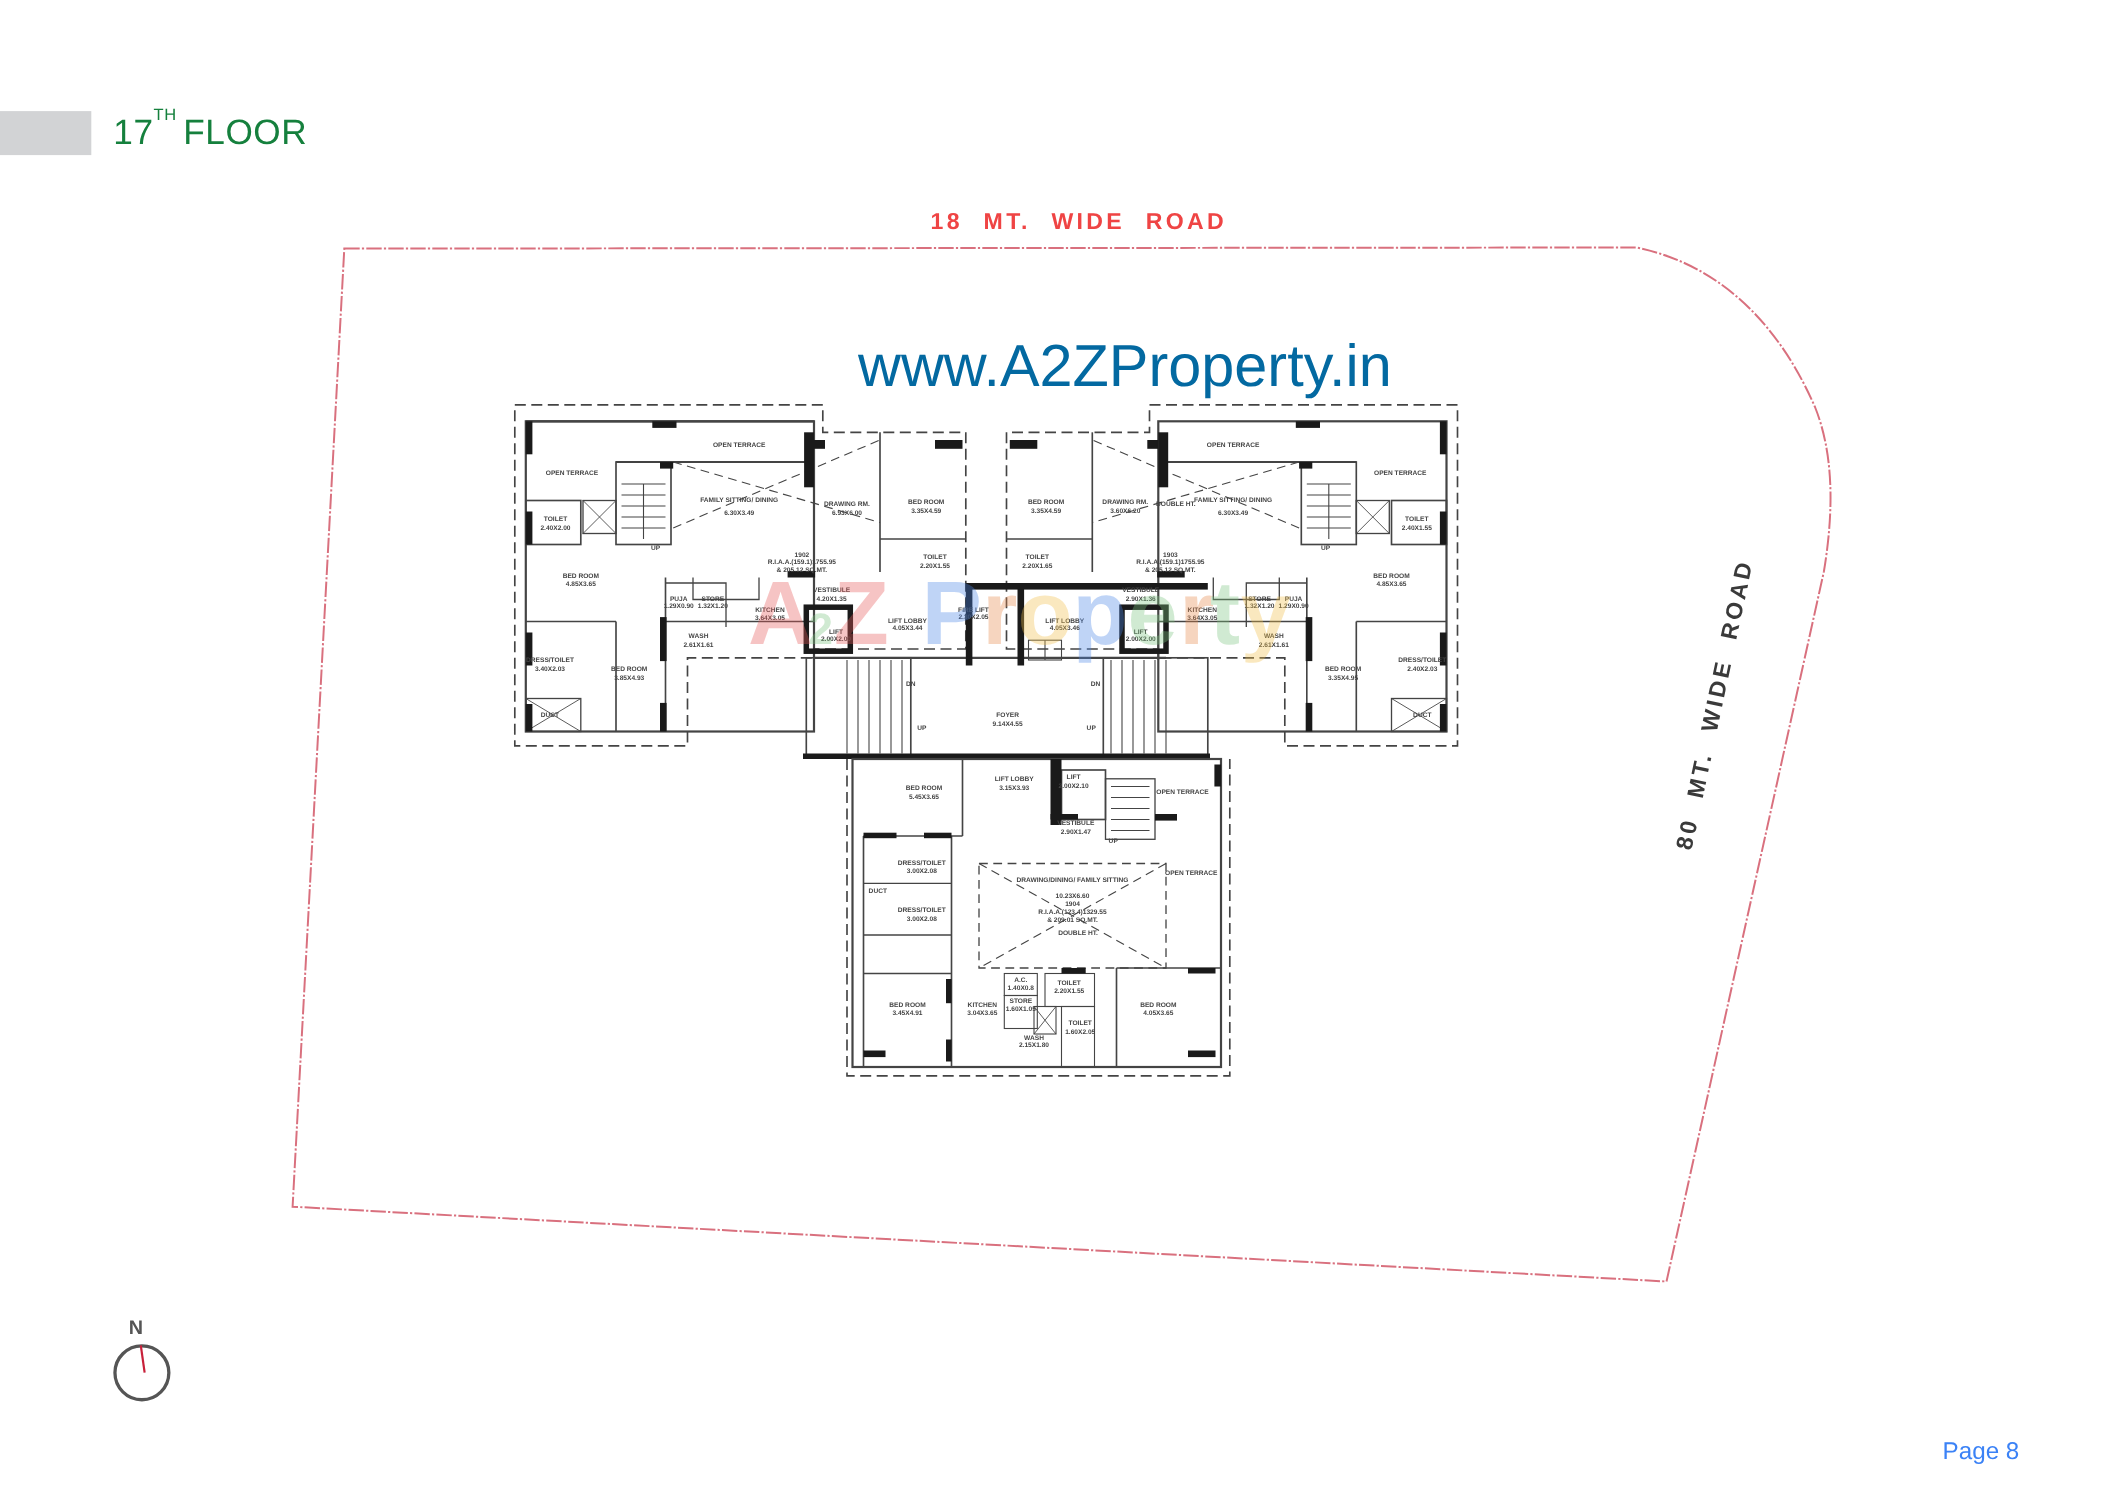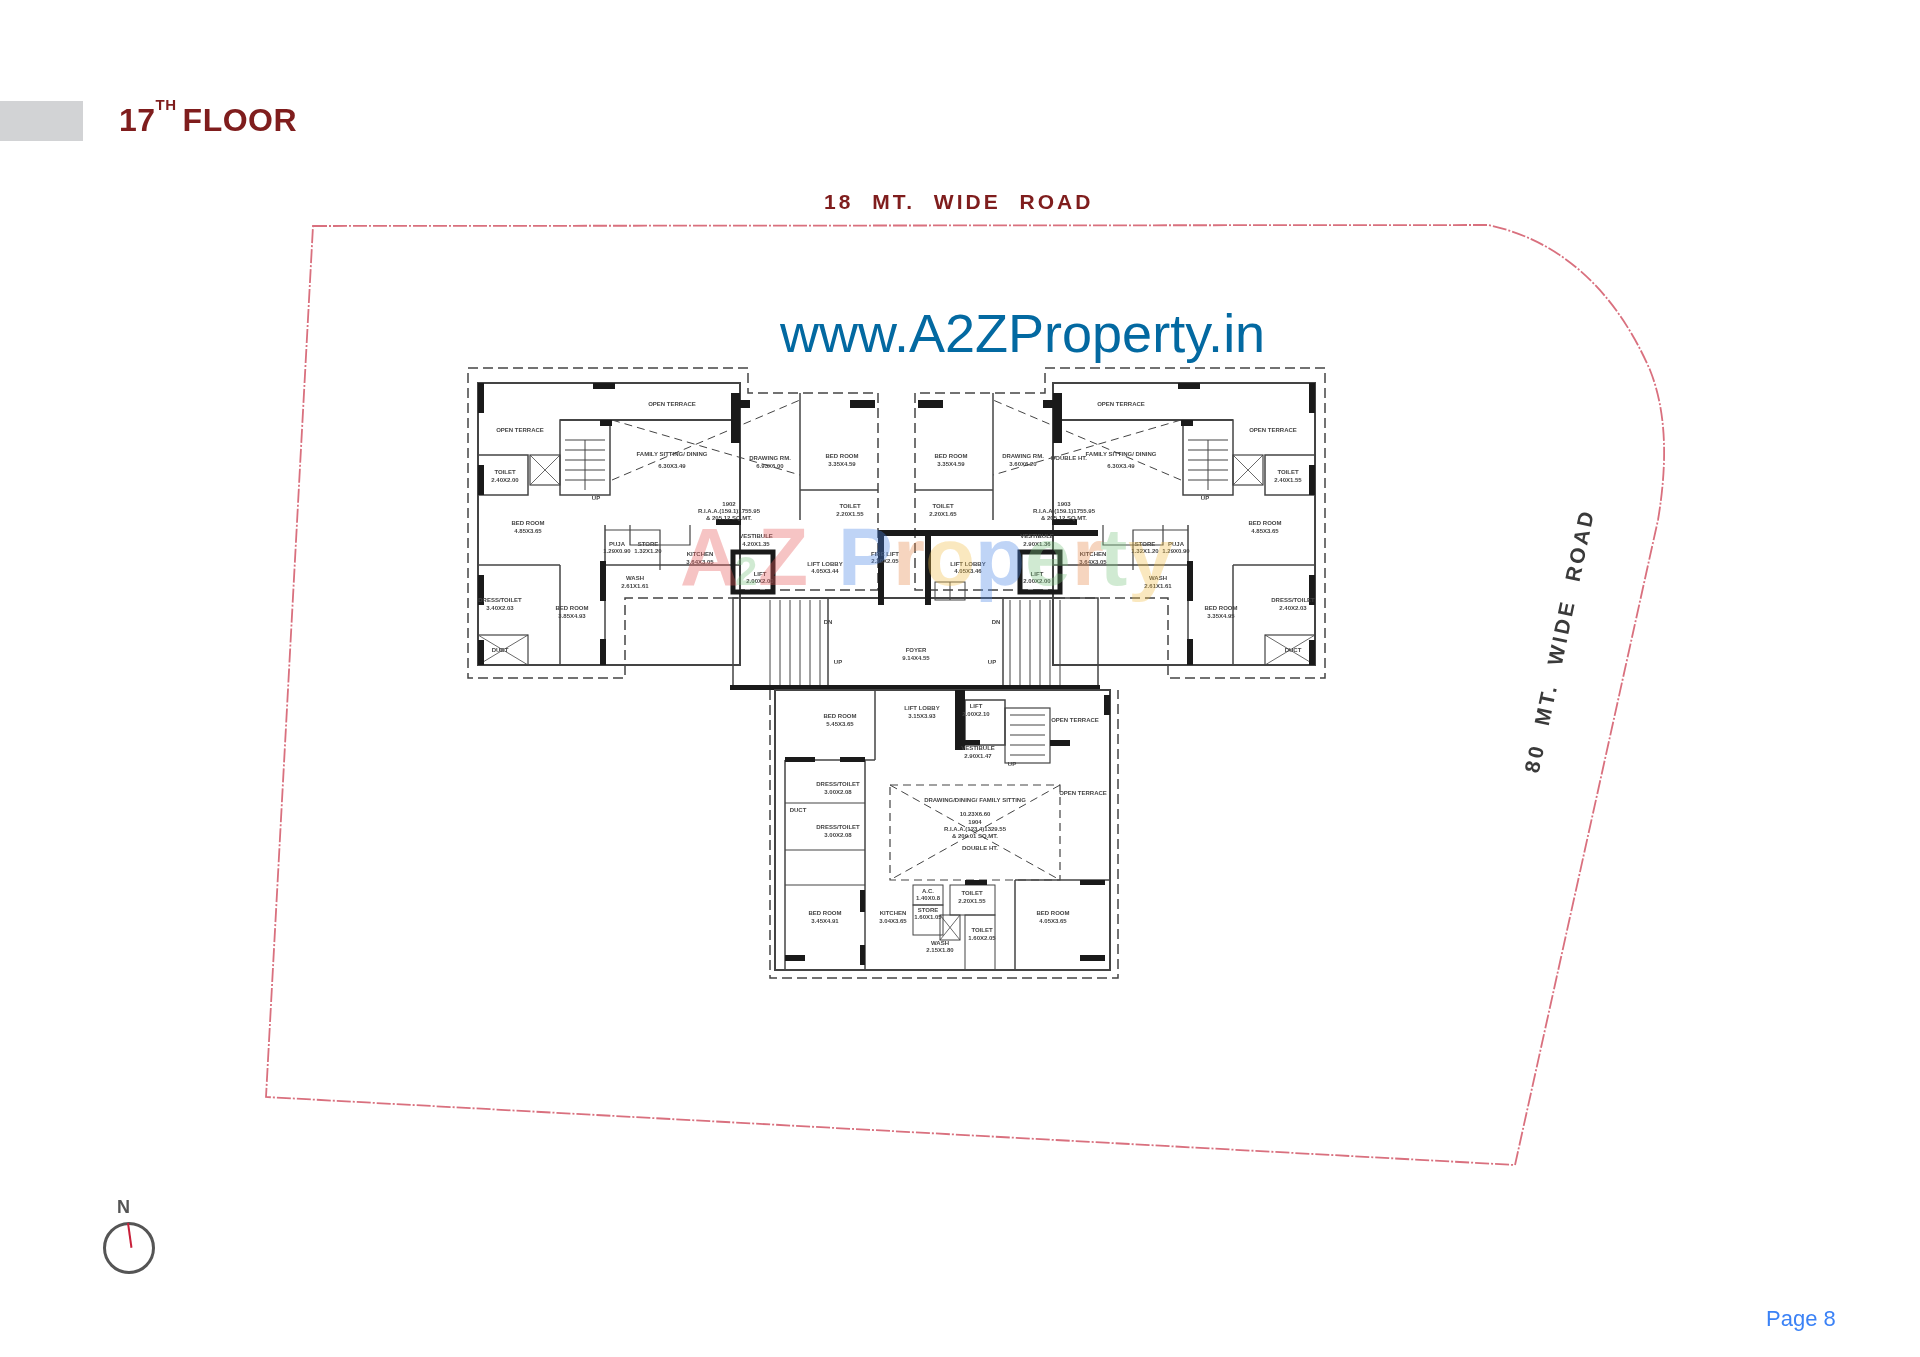--- a/index.html
+++ b/index.html
@@ -1,20 +1,20 @@
 <!DOCTYPE html>
 <html><head>
 <meta charset="utf-8">
 <style>
   html, body { margin:0; padding:0; background:#ffffff; }
   body { width:1920px; height:1357px; position:relative; overflow:hidden; font-family:"Liberation Sans", sans-serif; }
   .hdr-bar { position:absolute; left:0; top:101px; width:83px; height:40px; background:#d2d3d5; }
-  .hdr-title { position:absolute; left:119px; top:102px; font-size:32px; font-weight:bold; color:#7f1d1d; letter-spacing:0.5px; }
+  .hdr-title { position:absolute; left:103px; top:102px; font-size:32px; font-weight:normal; color:#15803d; letter-spacing:0.5px; }
   .hdr-title sup { font-size:15px; position:relative; top:-6px; vertical-align:top; margin-right:6px; }
-  .road-top { position:absolute; left:824px; top:190px; font-size:21px; font-weight:bold; color:#7f1d1d; letter-spacing:3px; word-spacing:10px;text-align:center; }
+  .road-top { position:absolute; left:846px; top:190px; font-size:21px; font-weight:bold; color:#ef4444; letter-spacing:3px; word-spacing:10px;text-align:center; }
   .road-right { position:absolute; left:1520px; top:770px; font-size:21px; font-weight:bold; color:#3a3a3a; letter-spacing:3px; word-spacing:10px; transform:rotate(-78deg); transform-origin:left top; white-space:nowrap; }
   .watermark { position:absolute; left:780px; top:302px; font-size:54px; color:#0369a1; letter-spacing:0px; }
   .compass { position:absolute; left:100px; top:1197px; width:56px; height:80px; }
   .compass-n { position:absolute; left:17px; top:0; font-size:18px; font-weight:bold; color:#555; }
   .compass-ring { position:absolute; left:3px; top:25px; width:46px; height:46px; border:3px solid #555; border-radius:50%; }
   .compass-needle { position:absolute; left:27px; top:26px; width:2px; height:25px; background:#c8203a; transform:rotate(-8deg); transform-origin:top; }
   .page-no { position:absolute; left:1766px; top:1306px; font-size:22px; color:#3b82f6; }
   svg.plan { position:absolute; left:0; top:0; }
   svg text { font-family:"Liberation Sans", sans-serif; fill:#444; font-weight:bold; }
 </style>

